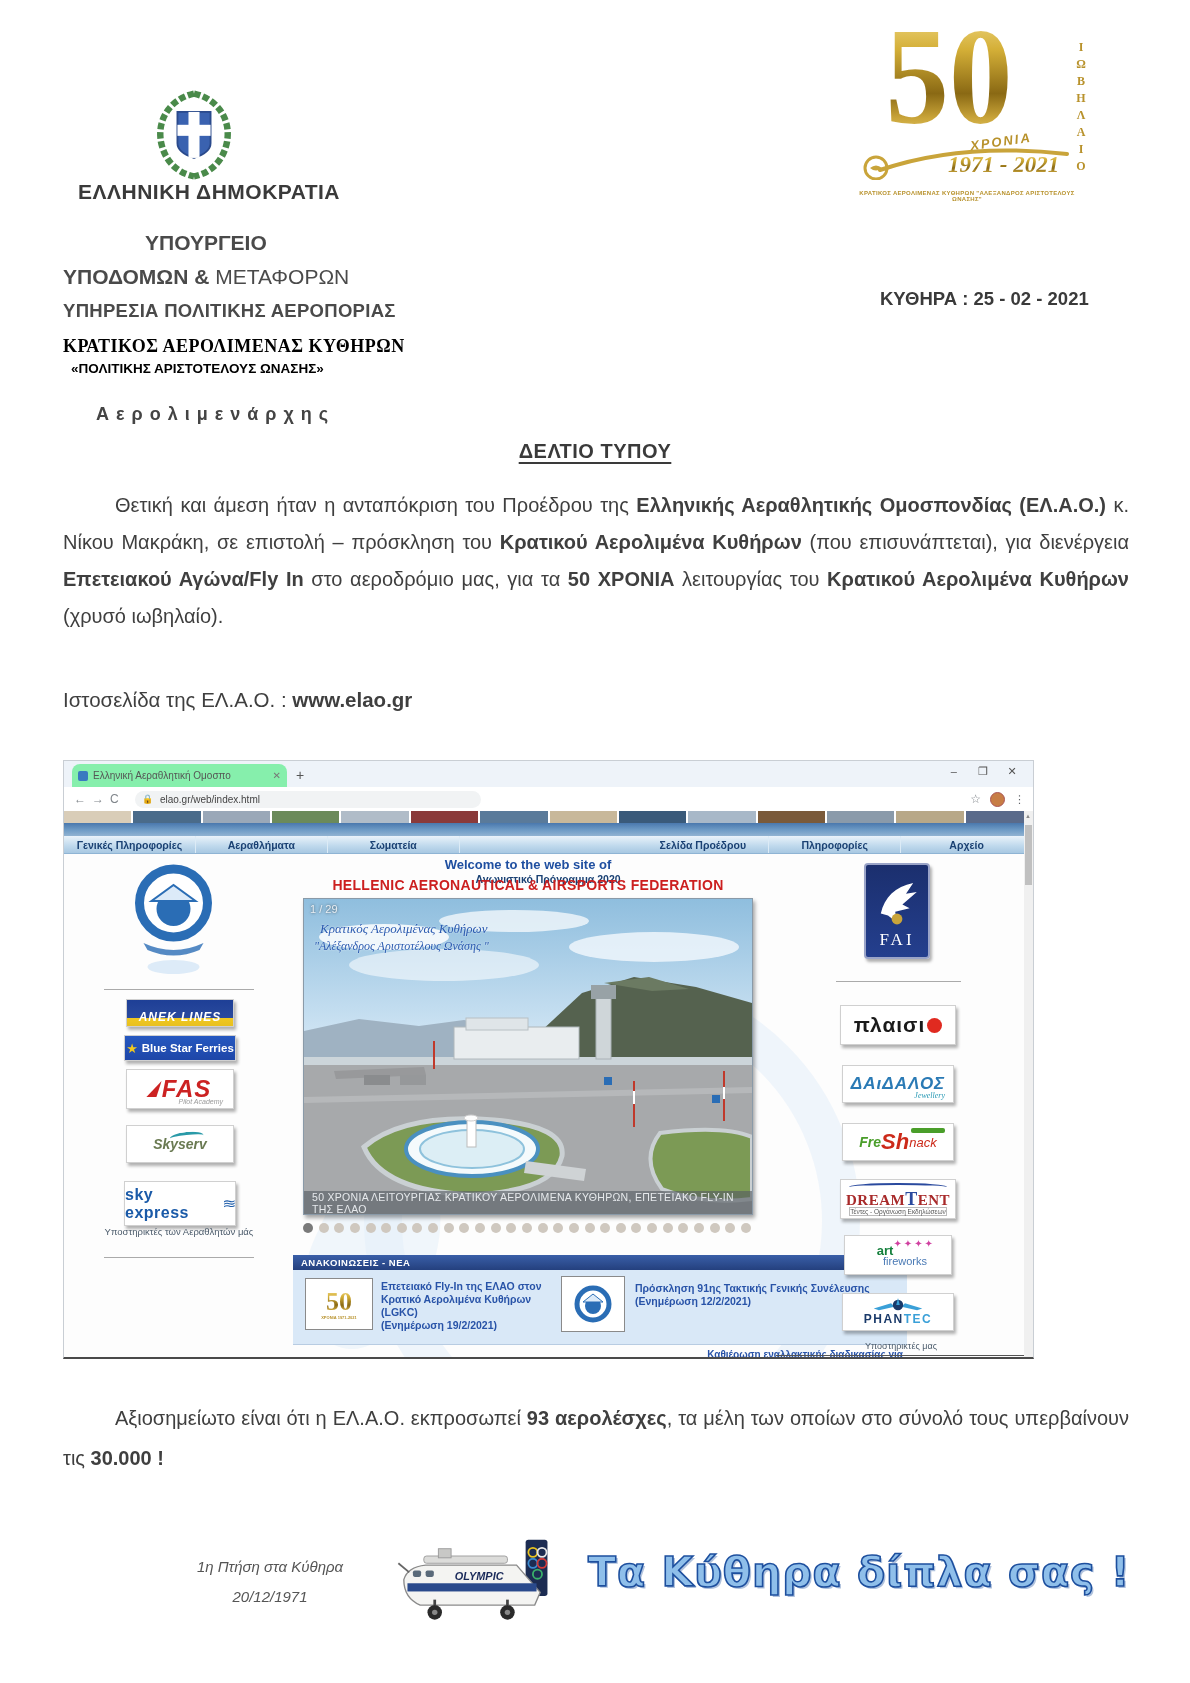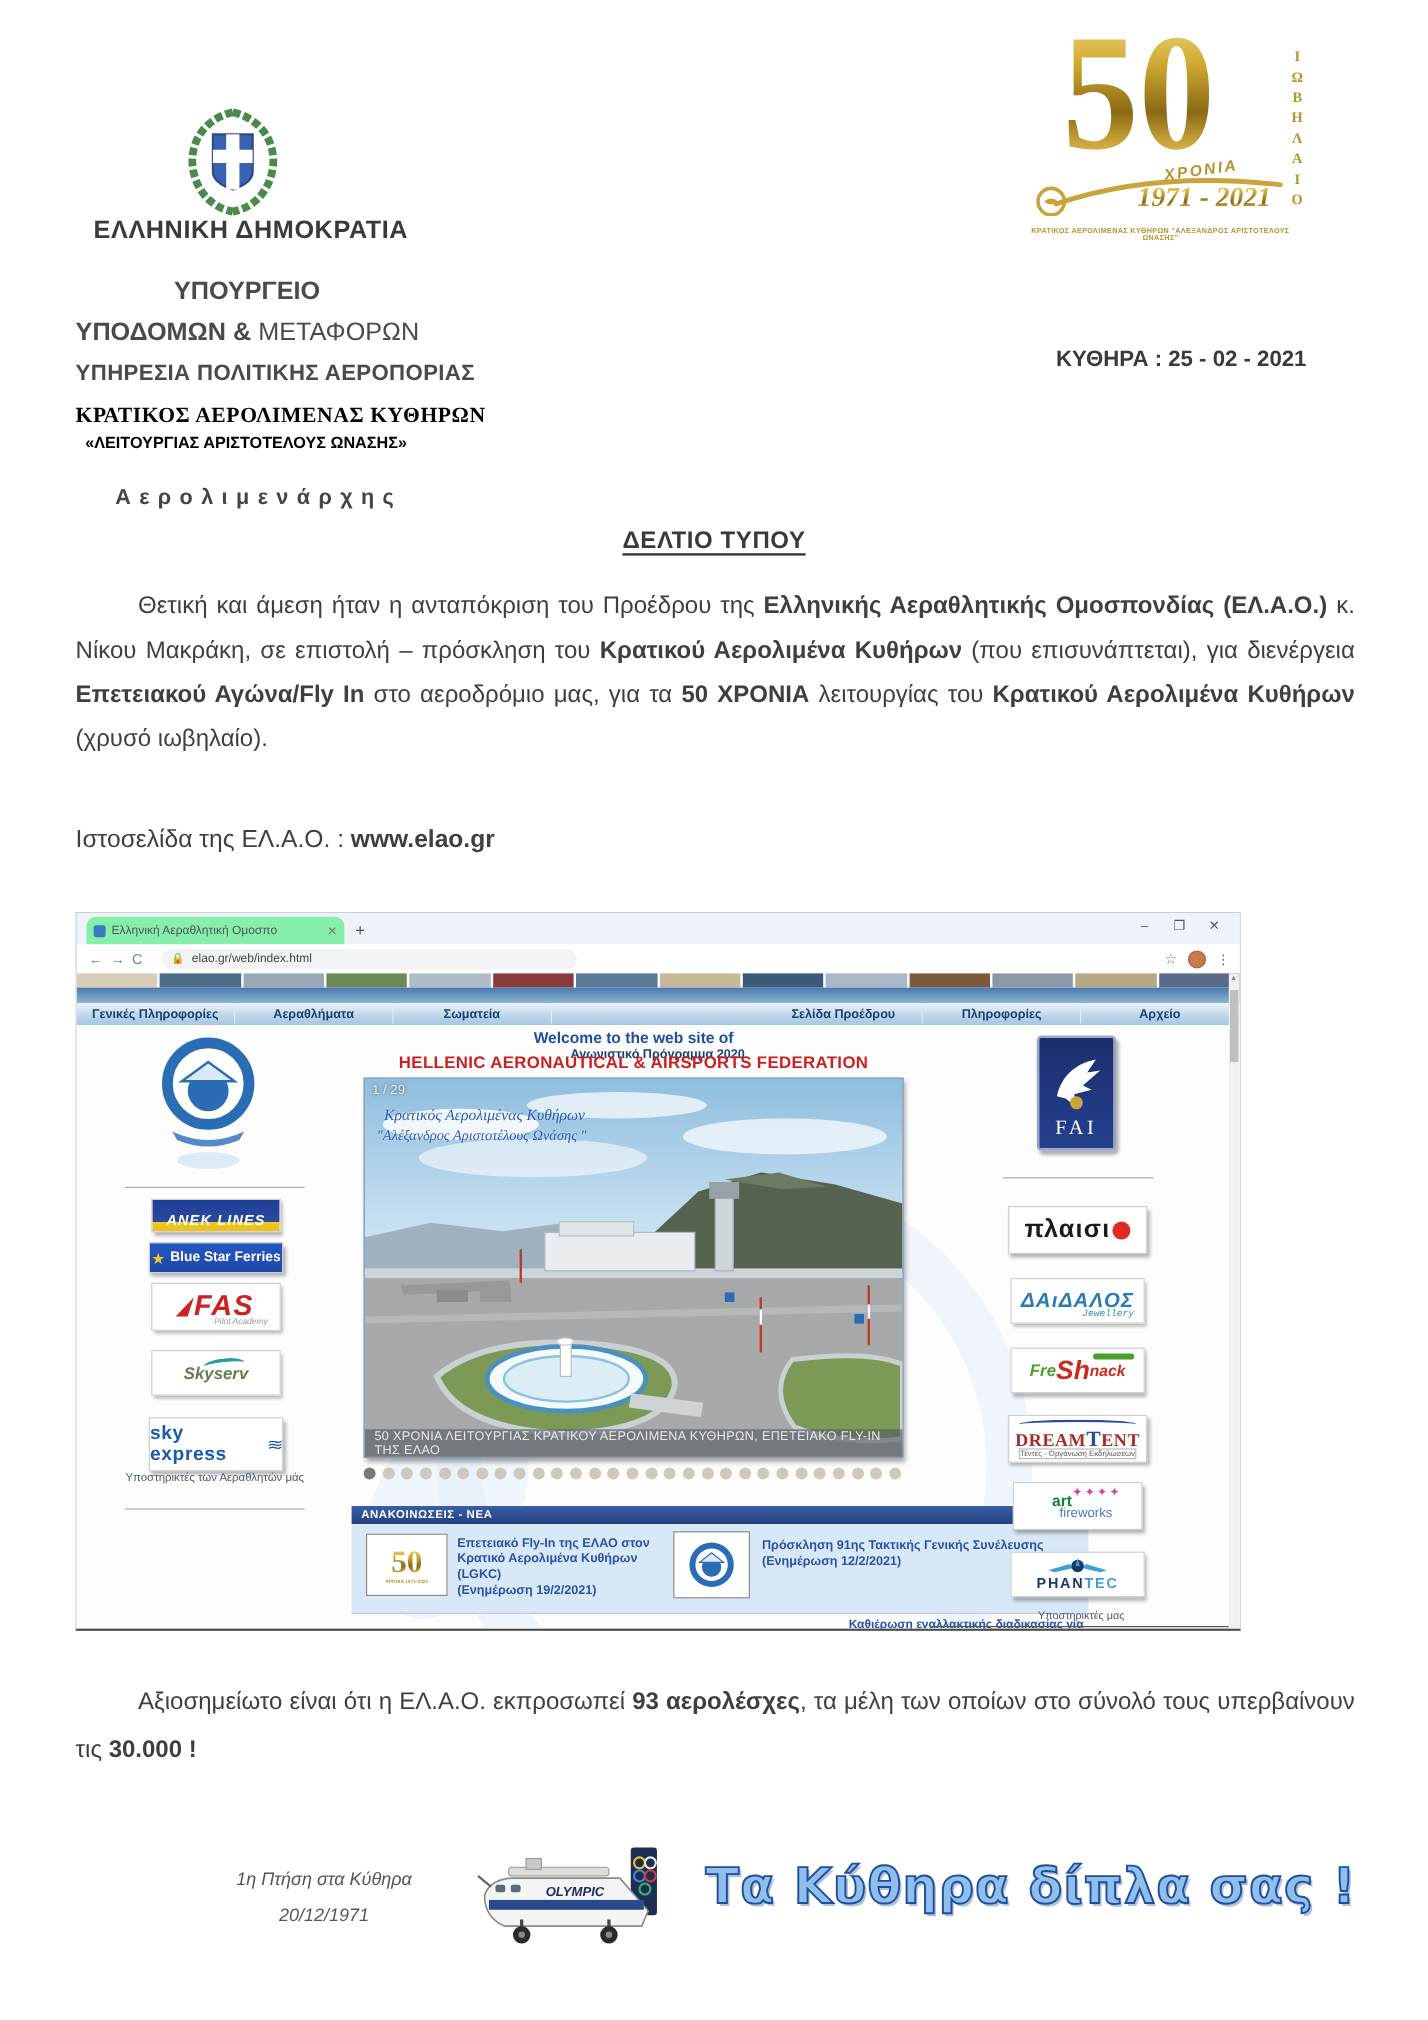--- a/index.html
+++ b/index.html
@@ -106,24 +106,24 @@
   .skyex-t{color:#1a5aa8;font-size:16px;font-weight:bold;letter-spacing:.5px;}
   .skyex-bird{margin-left:4px;color:#1a5aa8;font-size:13px;transform:scaleX(1.3);}
 
   .faibox{background:linear-gradient(180deg,#1b2f6e,#243f8e);border:2px solid #9aa4c8;border-radius:4px;
           flex-direction:column;}
   .fai-t{color:#fff;font-family:"Liberation Serif",serif;font-size:17px;letter-spacing:3px;margin-top:1px;}
   .plaisio-t{color:#1a1a1a;font-weight:bold;font-size:21px;letter-spacing:1px;}
   .plaisio-dot{display:inline-block;width:15px;height:15px;border-radius:50%;background:#e02a20;margin-left:2px;}
   .daida-t{color:#2a7ab5;font-weight:bold;font-style:italic;font-size:17px;letter-spacing:1px;}
   .daida-sub{position:absolute;bottom:2px;right:8px;font-size:8px;color:#2a9ab5;font-style:italic;
-             font-family:Liberation Mono, monospace;}
+             font-family:Liberation Serif, serif;}
   .fresh .f1{color:#4a9e2a;font-weight:bold;font-size:14px;font-style:italic;}
   .fresh .f2{color:#cc2a1a;font-weight:bold;font-size:22px;font-style:italic;}
-  .fresh .f3{color:#cc2a1a;font-weight:bold;font-size:13px;font-style:italic;}
+  .fresh .f3{color:#cc2a1a;font-weight:normal;font-size:13px;font-style:italic;}
   .fresh-bar{position:absolute;top:4px;right:8px;width:34px;height:5px;background:#4a9e2a;border-radius:2px;}
   .dream-t{color:#a82a2a;font-weight:bold;font-family:"Liberation Serif",serif;font-size:15px;letter-spacing:.5px;}
   .dream-t .tent{color:#2a4a9e;font-size:18px;}
   .dream-roof{position:absolute;top:3px;left:8px;right:8px;height:6px;
               border-top:2px solid #2a4a9e;border-radius:50% 50% 0 0;}
   .dream-sub{position:absolute;bottom:2px;left:8px;right:8px;font-size:6.5px;color:#555;
              border:1px solid #bbb;text-align:center;}
   .afw{flex-direction:column;position:relative;}
   .afw-spark{position:absolute;top:2px;right:16px;color:#d040a0;font-size:10px;letter-spacing:2px;}
   .afw-t1{color:#15803d;font-size:13px;font-weight:bold;margin-right:26px;}
@@ -207,21 +207,21 @@
 
 <div class="abs ministry">
   <div class="l1">ΥΠΟΥΡΓΕΙΟ</div>
   <div class="l2"><b>ΥΠΟΔΟΜΩΝ &amp; </b><span>ΜΕΤΑΦΟΡΩΝ</span></div>
   <div class="l3">ΥΠΗΡΕΣΙΑ ΠΟΛΙΤΙΚΗΣ ΑΕΡΟΠΟΡΙΑΣ</div>
 </div>
 <div class="abs dateline">ΚΥΘΗΡΑ  : 25 - 02 - 2021</div>
 
 <div class="abs airport">
   <div class="a1">ΚΡΑΤΙΚΟΣ ΑΕΡΟΛΙΜΕΝΑΣ ΚΥΘΗΡΩΝ</div>
-  <div class="a2">«ΛΕΙΤΟΥΡΓΙΑΣ ΑΡΙΣΤΟΤΕΛΟΥΣ ΩΝΑΣΗΣ»</div>
+  <div class="a2">«ΠΟΛΙΤΙΚΗΣ ΑΡΙΣΤΟΤΕΛΟΥΣ ΩΝΑΣΗΣ»</div>
 </div>
 
 <div class="abs signer">Αερολιμενάρχης</div>
 <div class="abs doctitle"><span>ΔΕΛΤΙΟ ΤΥΠΟΥ</span></div>
 
 <div class="abs para"><span class="ind"></span><span><span>Θετική και άμεση ήταν η ανταπόκριση του Προέδρου της </span><b>Ελληνικής Αεραθλητικής Ομοσπονδίας (ΕΛ.Α.Ο.)</b><span> κ. Νίκου Μακράκη, σε επιστολή – πρόσκληση του </span><b>Κρατικού Αερολιμένα Κυθήρων</b><span> (που επισυνάπτεται), για διενέργεια </span><b>Επετειακού Αγώνα/Fly In</b><span> στο αεροδρόμιο μας, για τα </span><b>50 ΧΡΟΝΙΑ</b><span> λειτουργίας του </span><b>Κρατικού Αερολιμένα Κυθήρων</b><span> (χρυσό ιωβηλαίο).</span></span></div>
 
 <div class="abs website"><span>Ιστοσελίδα της ΕΛ.Α.Ο. : </span><b>www.elao.gr</b></div>
 
 <div class="abs browser">

